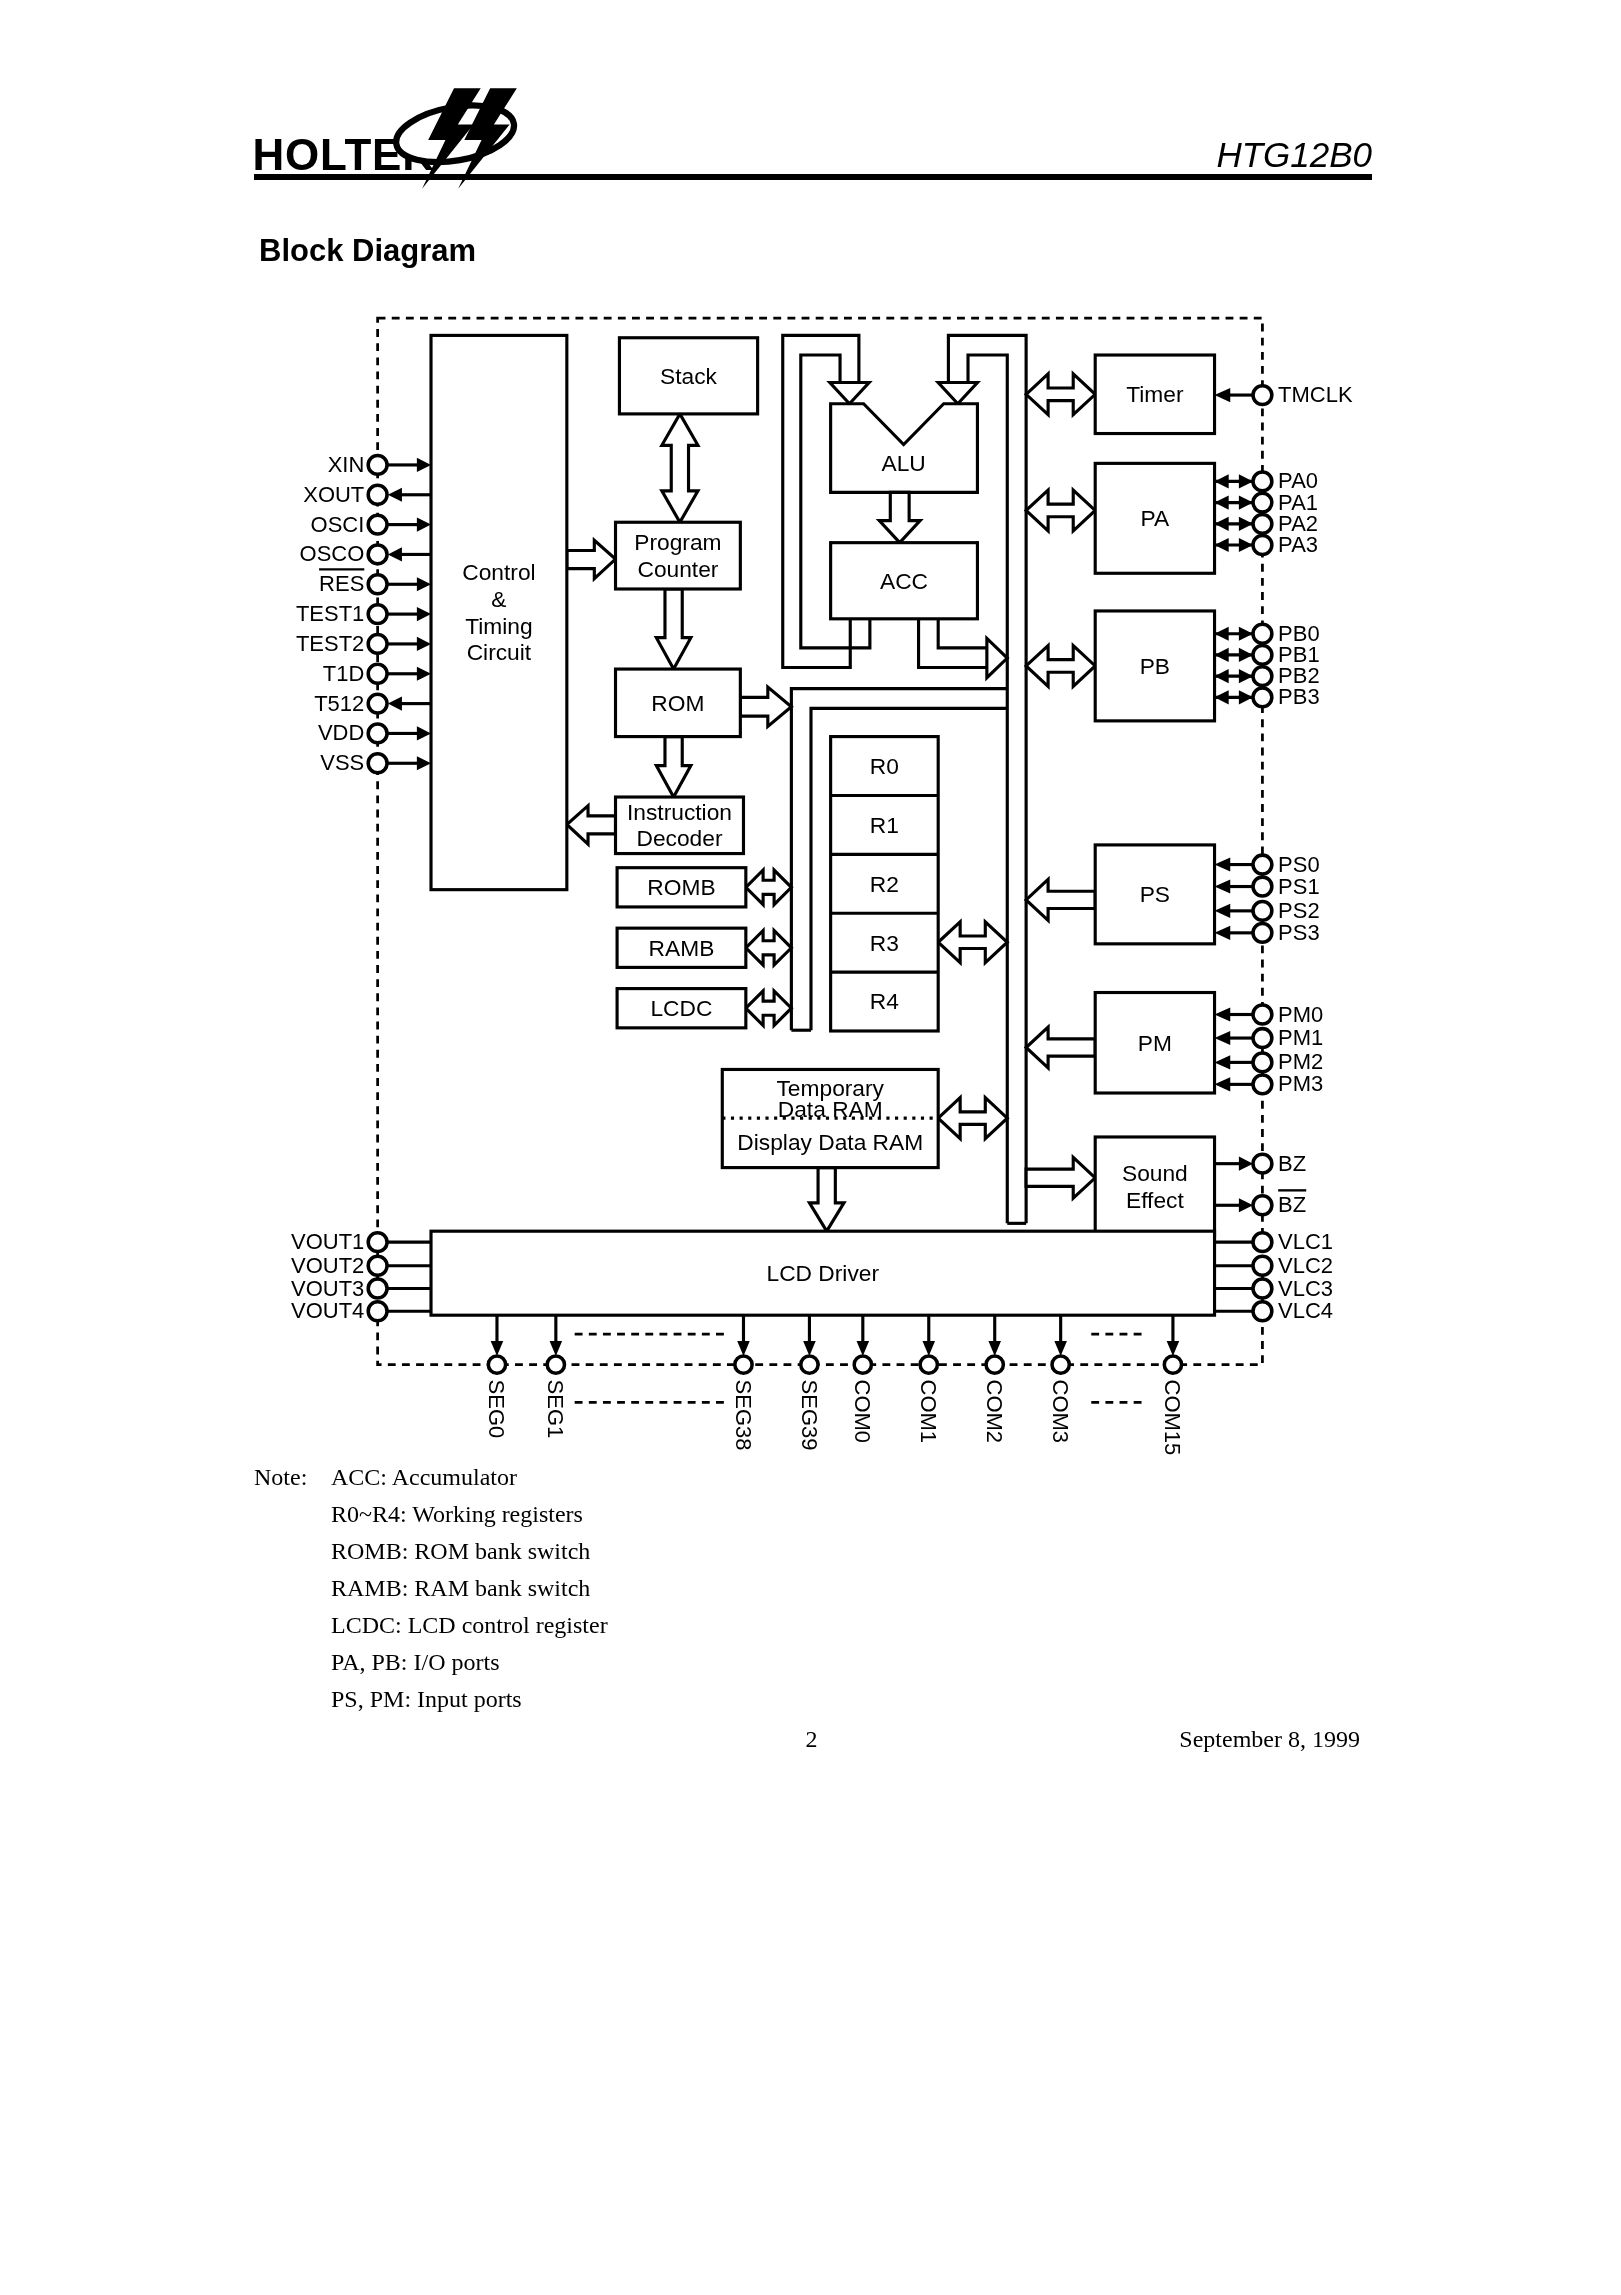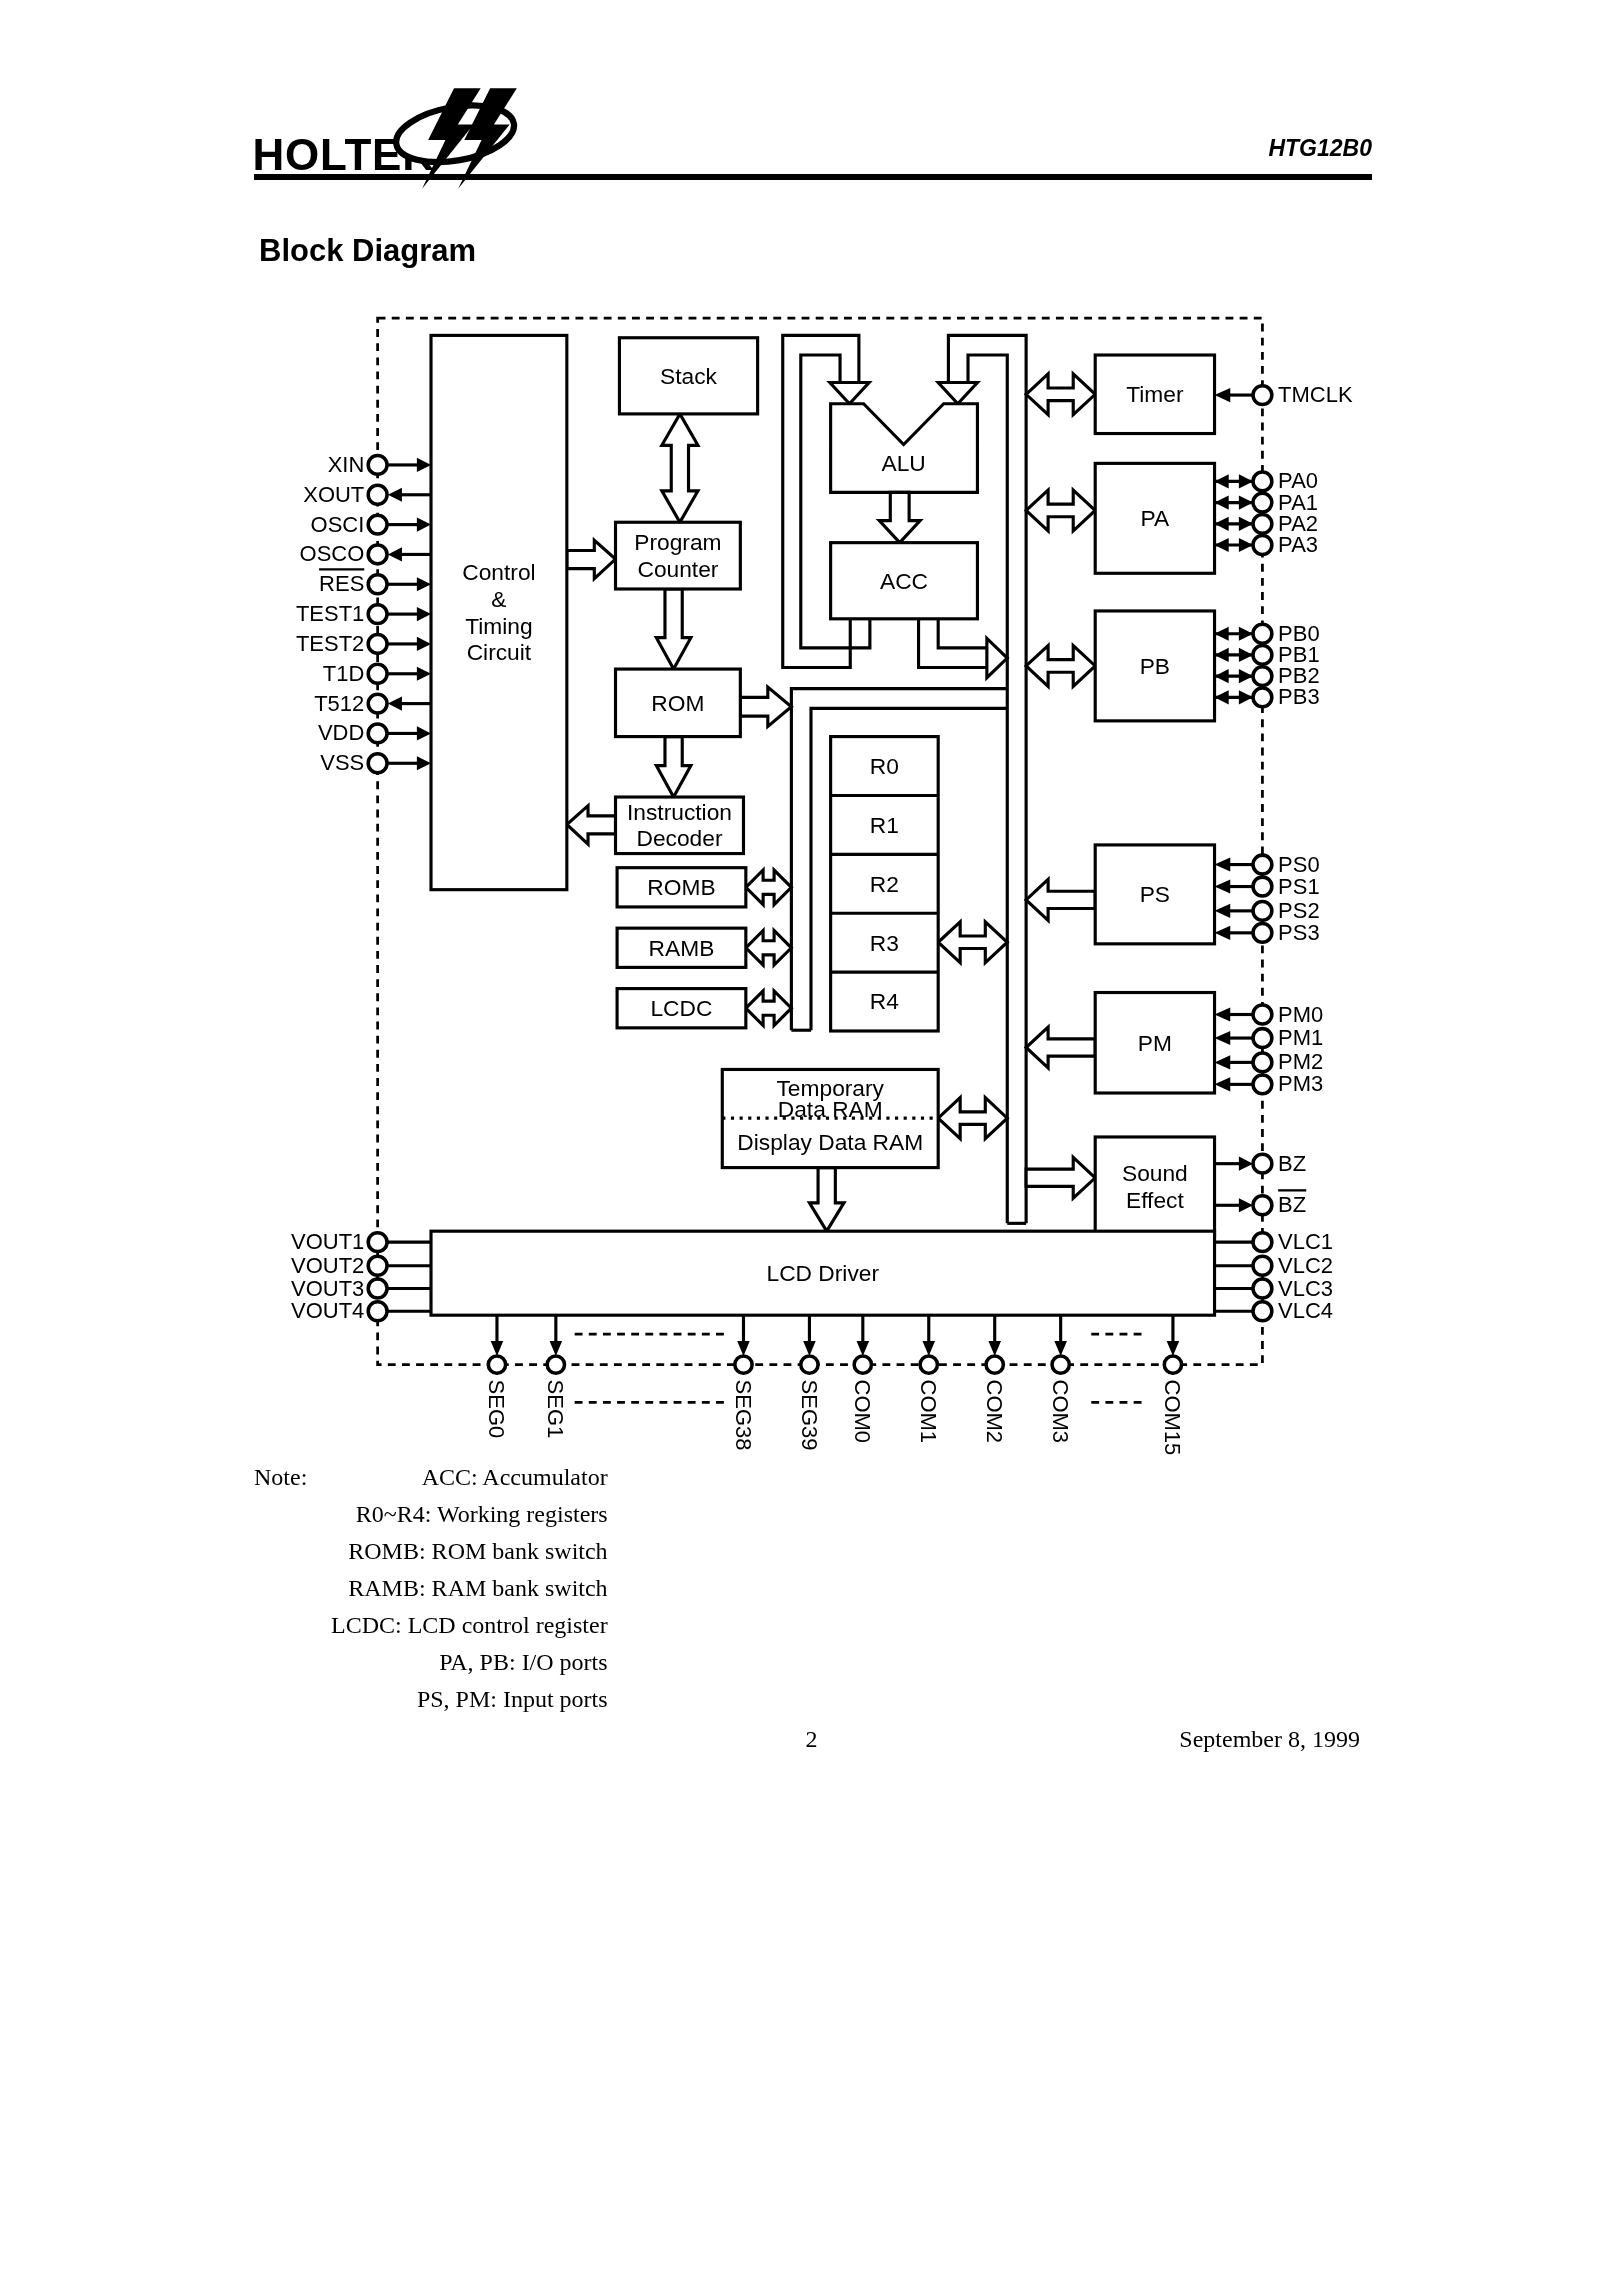--- a/index.html
+++ b/index.html
@@ -2,21 +2,21 @@
 <html style="font-size:12.6px"><head>
 <meta charset="utf-8">
 <style>
   html,body{margin:0;padding:0;background:#888;}
   #page{
     position:relative;width:1622px;height:2295px;background:#ffffff;
     font-family:"Liberation Sans",sans-serif;color:#000;overflow:hidden;
   }
   .abs{position:absolute;}
   #logo-text{font-weight:bold;font-size:56px;letter-spacing:1px;}
-  #part-number{font-weight:bold;font-style:italic;font-size:23px;}
+  #part-number{font-weight:normal;font-style:italic;font-size:35px;}
   #header-rule{background:#000;height:5.5px;}
   #page-title{font-weight:bold;font-size:31px;margin-top:15px;}
   #note-label,#note-items,#footer-page,#footer-date{
     font-family:"Liberation Serif",serif;font-size:24px;line-height:37px;white-space:pre;
   }
   svg text{font-family:"Liberation Sans",sans-serif;}
   .blk{fill:#ffffff;stroke:#000;stroke-width:4;}
   .wire{fill:none;stroke:#000;stroke-width:4;}
   .holl{fill:#ffffff;stroke:#000;stroke-width:4;stroke-linejoin:miter;}
   .fillh{fill:#000;stroke:none;}
@@ -338,21 +338,21 @@
         <circle class="pincir" cx="1351" cy="1738" r="11"></circle>
         <text class="pinlbl" x="0" y="0" transform="translate(1341,1757) rotate(90)">COM3</text>
         <line class="wire" x1="1494" y1="1675" x2="1494" y2="1710"></line>
         <polygon class="fillh" points="1486,1708 1502,1708 1494,1727"></polygon>
         <circle class="pincir" cx="1494" cy="1738" r="11"></circle>
         <text class="pinlbl" x="0" y="0" transform="translate(1484,1757) rotate(90)">COM15</text>
       </g>
   </svg>
 
   <div id="note-label" class="abs" style="left:254px;top:1459px;">Note:</div>
-  <div id="note-items" class="abs" style="left:331px;top:1459px;text-align:right;">ACC: Accumulator
+  <div id="note-items" class="abs" style="left:331px;top:1459px;">ACC: Accumulator
 R0~R4: Working registers
 ROMB: ROM bank switch
 RAMB: RAM bank switch
 LCDC: LCD control register
 PA, PB: I/O ports
 PS, PM: Input ports</div>
 
   <div id="footer-page" class="abs" style="left:772px;top:1721px;width:79px;text-align:center;">2</div>
   <div id="footer-date" class="abs" style="right:262px;top:1721px;">September 8, 1999</div>
 </div>

